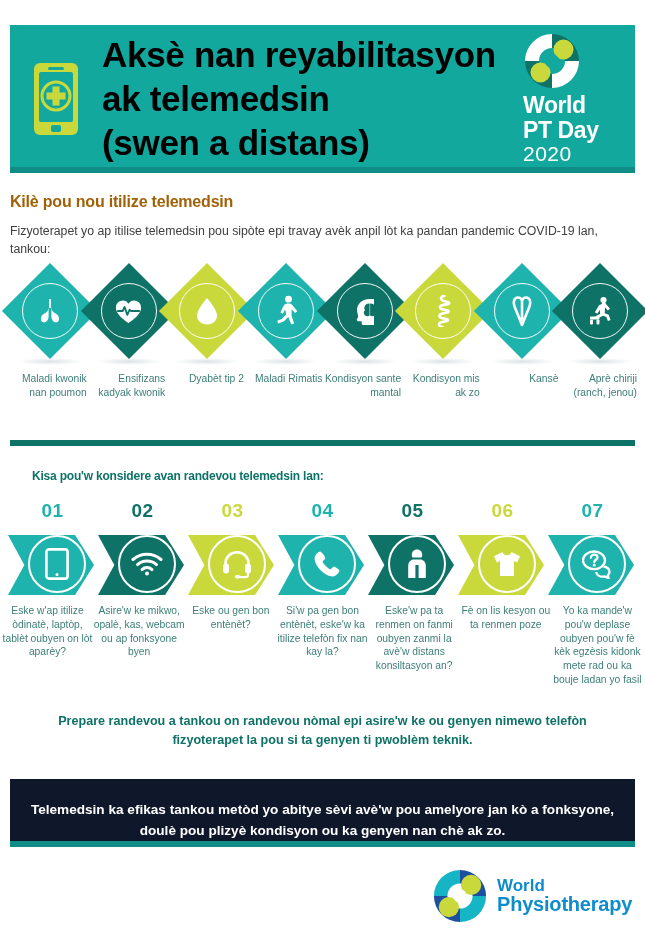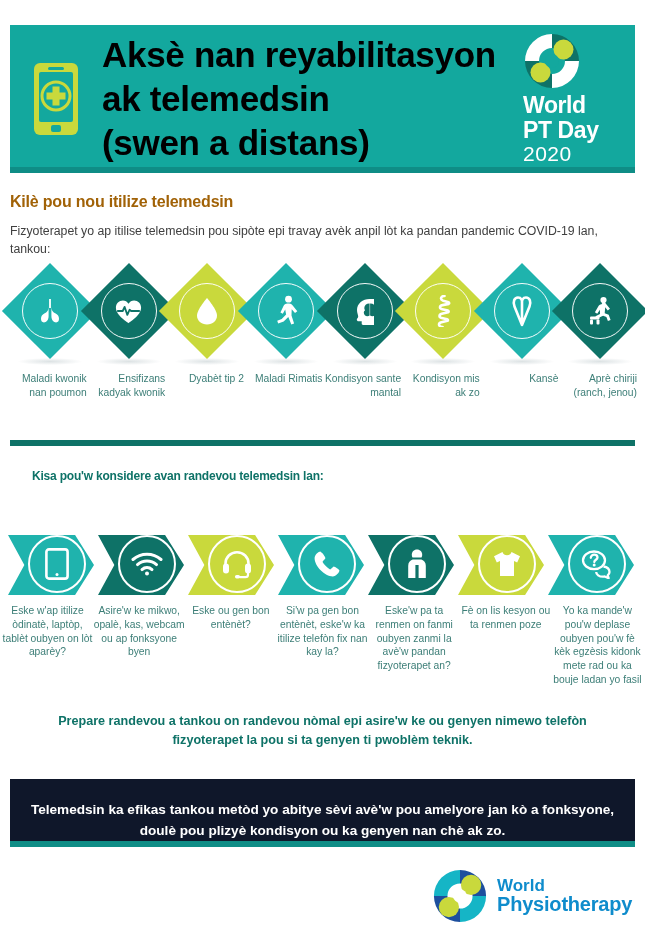--- a/index.html
+++ b/index.html
@@ -300,20 +300,29 @@
     <div class="dia-label">Kondisyon sante mantal</div>
     <div class="dia-label">Kondisyon mis ak zo</div>
     <div class="dia-label">Kansè</div>
     <div class="dia-label">Aprè chiriji (ranch, jenou)</div>
   </div>
 
   <div class="divider" style="top:440px"></div>
 
   <div class="sec2-title">Kisa pou'w konsidere avan randevou telemedsin lan:</div>
 
+  <div class="num-row">
+    <div class="num" style="color:#1fb3ad">01</div>
+    <div class="num" style="color:#0e7267">02</div>
+    <div class="num" style="color:#c9d93c">03</div>
+    <div class="num" style="color:#1fb3ad">04</div>
+    <div class="num" style="color:#0e7267">05</div>
+    <div class="num" style="color:#c9d93c">06</div>
+    <div class="num" style="color:#1fb3ad">07</div>
+  </div>
 
   <div class="chev-row">
 
     <div class="chev-wrap">
       <div class="chev" style="background:#1fb3ad"></div>
       <div class="chev-circle" style="background:#1fb3ad">
         <svg width="24" height="32" viewBox="0 0 24 32">
           <rect x="1.4" y="1.4" width="21.2" height="29.2" rx="2.6" fill="none" stroke="#fff" stroke-width="2.6"></rect>
           <circle cx="12" cy="26.5" r="1.5" fill="#fff"></circle>
         </svg>
@@ -386,21 +395,21 @@
       </div>
     </div>
 
   </div>
 
   <div class="chev-labels">
     <div class="chev-label">Eske w'ap itilize òdinatè, laptòp, tablèt oubyen on lòt aparèy?</div>
     <div class="chev-label">Asire'w ke mikwo, opalè, kas, webcam ou ap fonksyone byen</div>
     <div class="chev-label">Eske ou gen bon entènèt?</div>
     <div class="chev-label">Si'w pa gen bon entènèt, eske'w ka itilize telefòn fix nan kay la?</div>
-    <div class="chev-label">Eske'w pa ta renmen on fanmi oubyen zanmi la avè'w pandan fizyoterapet an?</div>
+    <div class="chev-label">Eske'w pa ta renmen on fanmi oubyen zanmi la avè'w distans konsiltasyon an?</div>
     <div class="chev-label">Fè on lis kesyon ou ta renmen poze</div>
     <div class="chev-label">Yo ka mande'w pou'w deplase oubyen pou'w fè kèk egzèsis kidonk mete rad ou ka bouje ladan yo fasil</div>
   </div>
 
   <div class="prepare">Prepare randevou a tankou on randevou nòmal epi asire'w ke ou genyen nimewo telefòn fizyoterapet la pou si ta genyen ti pwoblèm teknik.</div>
 
   <div class="banner">
     <div class="banner-text">Telemedsin ka efikas tankou metòd yo abitye sèvi avè'w pou amelyore jan kò a fonksyone, doulè pou plizyè kondisyon ou ka genyen nan chè ak zo.</div>
   </div>
   <div class="banner-underline"></div>

